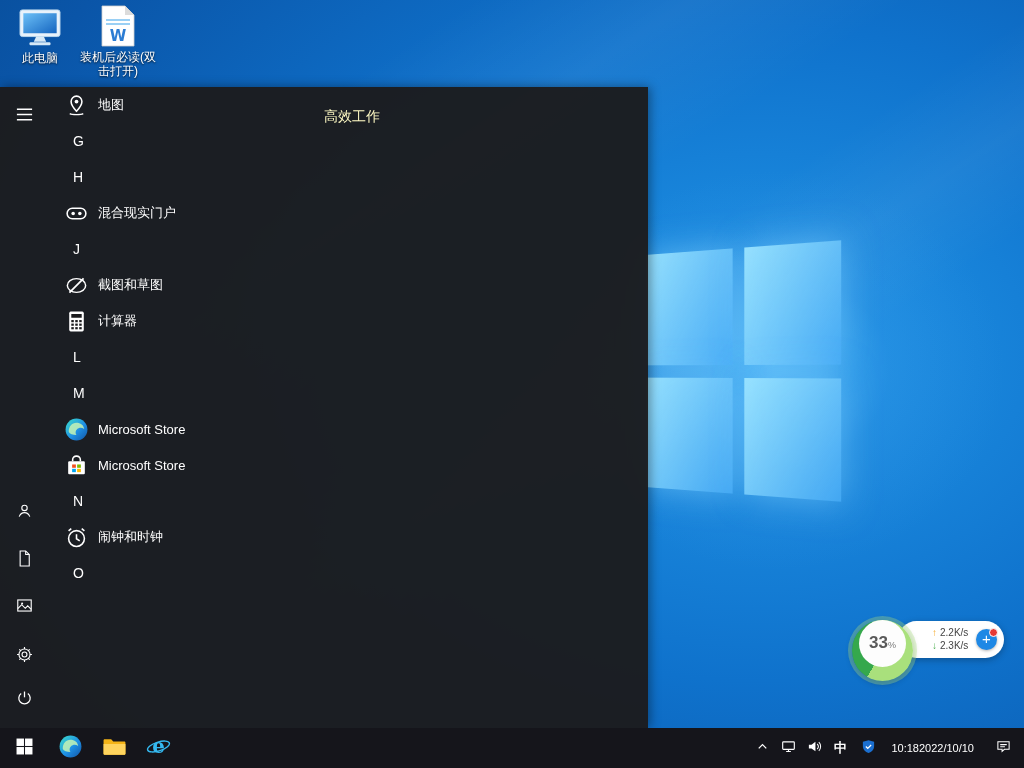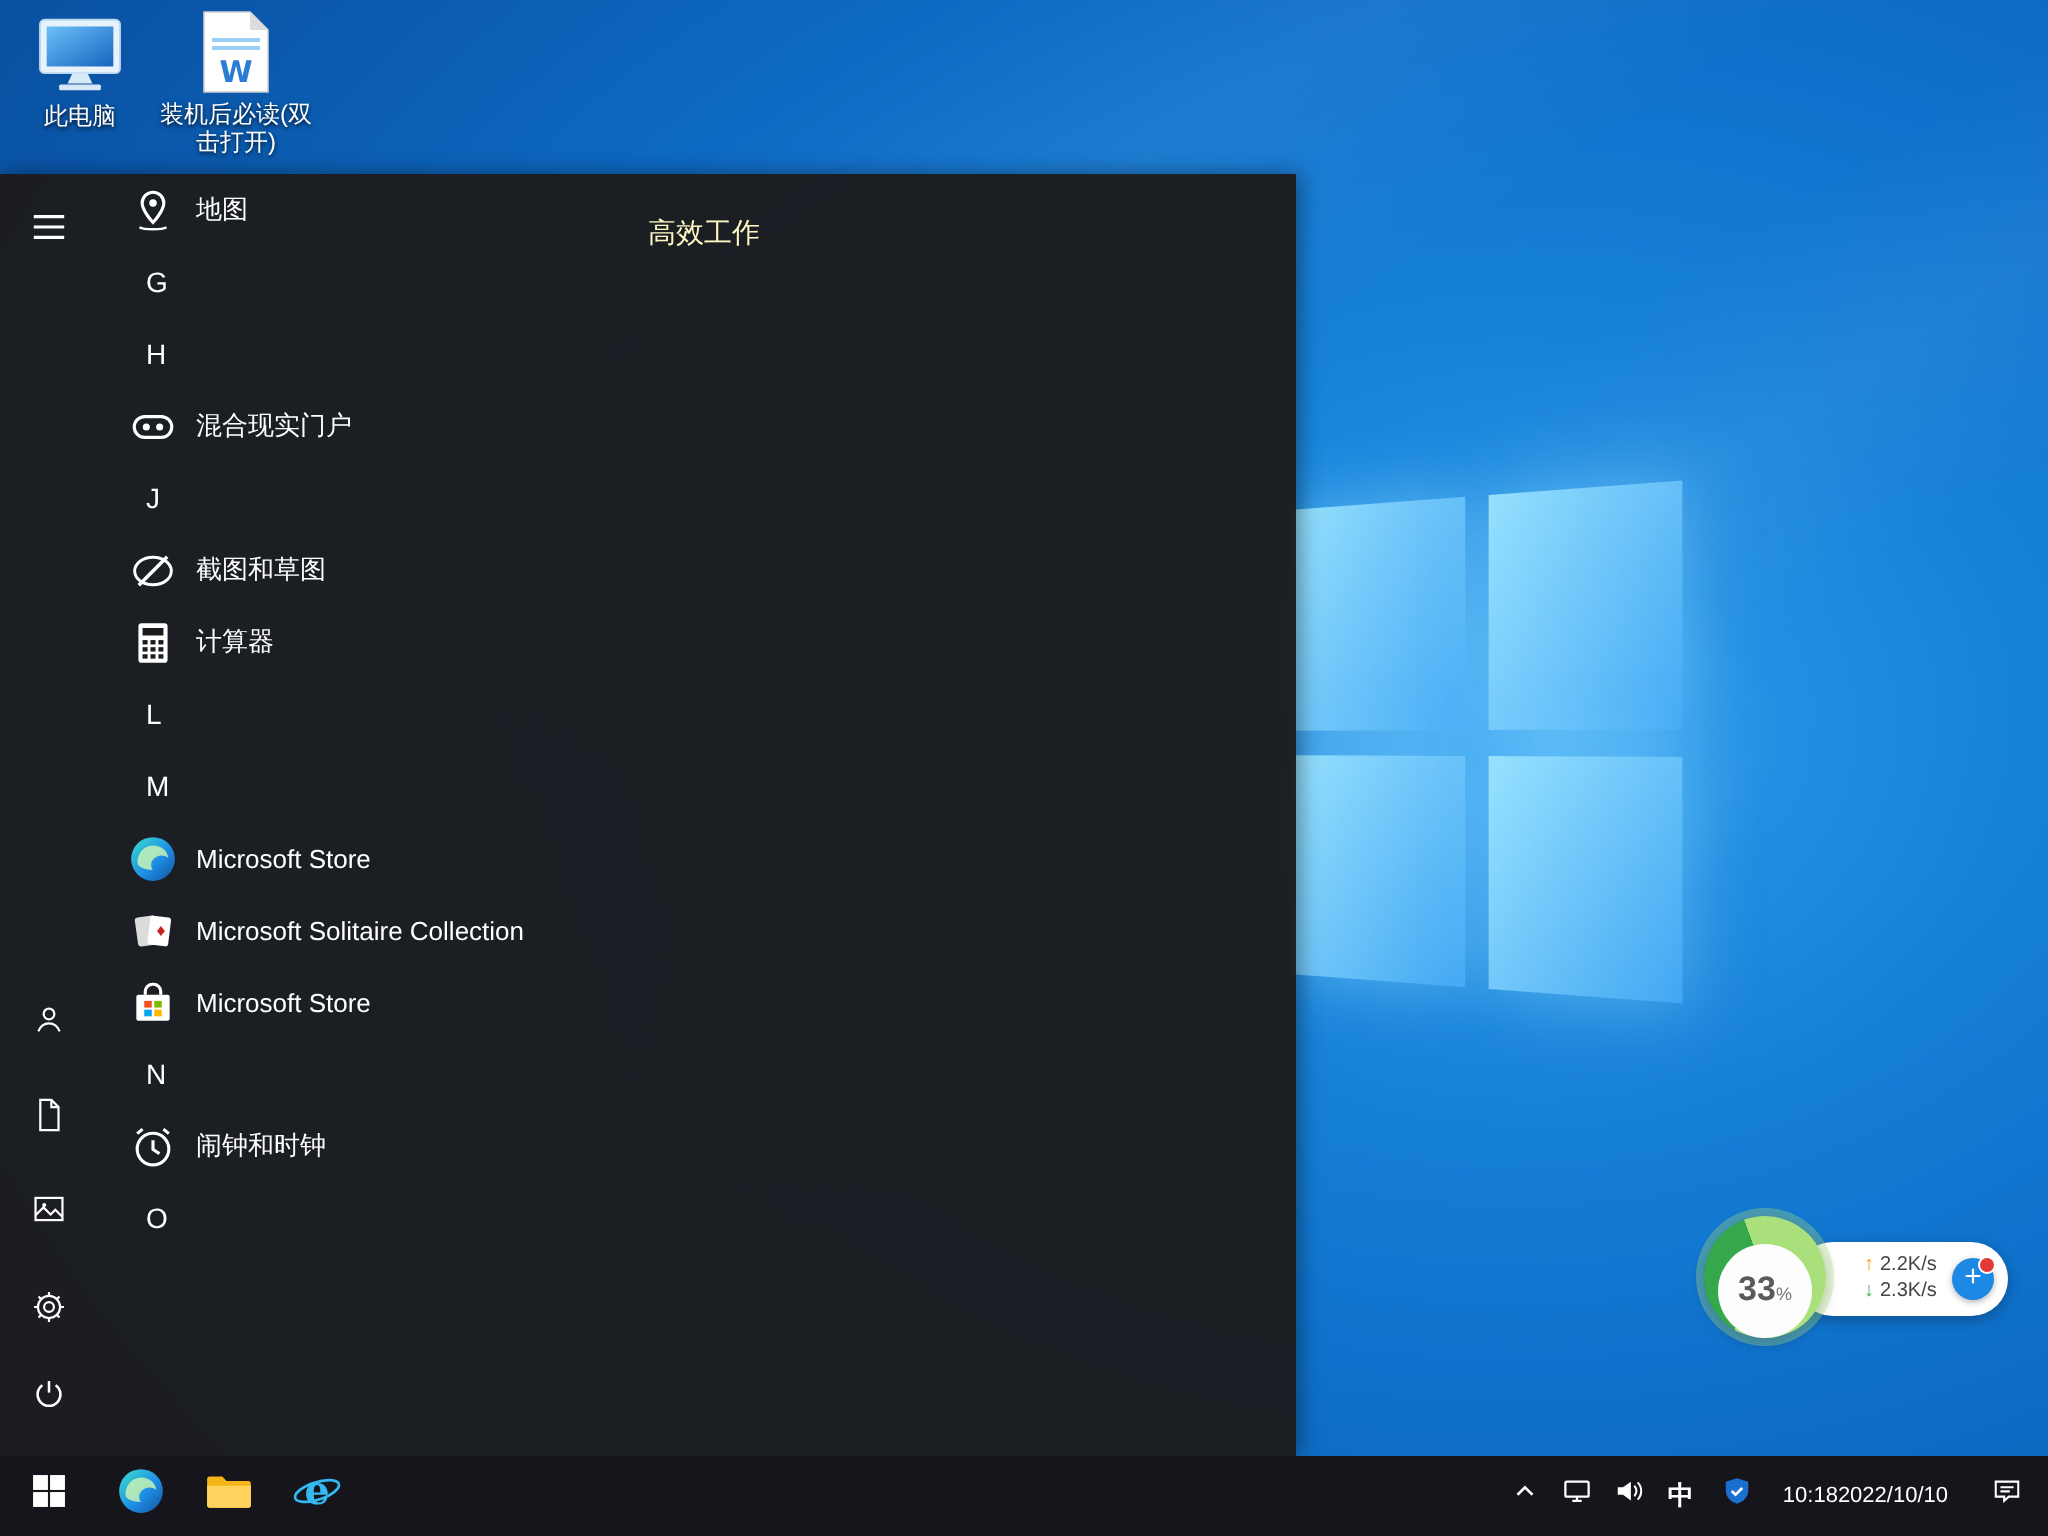--- a/index.html
+++ b/index.html
@@ -44,24 +44,24 @@
   .app-header{display:flex;align-items:center;height:36px;padding-left:25px;color:#fff;font-size:14px;cursor:pointer}
   .tile-title{position:absolute;left:324px;top:21px;color:#fef9c3;font-size:14px;cursor:pointer}
 
   
   .speed-widget{position:absolute;left:852px;top:608px;width:170px;height:70px;z-index:15}
   .pill{position:absolute;left:46px;top:13px;width:106px;height:37px;background:#fff;border-radius:19px;
       box-shadow:0 2px 7px rgba(0,0,0,.28);display:flex;flex-direction:column;justify-content:center;padding-left:34px;gap:1px}
   .pill .row{font-size:10px;color:#444;line-height:12px;display:flex;align-items:center;gap:3px}
   .arrow-up{color:#f5a623;font-size:10px}
   .arrow-dn{color:#4caf50;font-size:10px}
-  .ball{position:absolute;left:0;top:0;width:61px;height:61px;border-radius:50%;
+  .ball{position:absolute;left:0;top:12px;width:61px;height:61px;border-radius:50%;
       background:conic-gradient(from 210deg,#35a84c 0 130deg,#a9e07c 130deg 360deg);
       box-shadow:0 0 0 4px rgba(170,220,130,.35), 0 2px 7px rgba(0,0,0,.3);
-      display:flex;align-items:flex-end;justify-content:center;cursor:pointer}
+      display:flex;align-items:flex-start;justify-content:center;cursor:pointer}
   .ball .inner{width:47px;height:47px;border-radius:50%;background:#fdfdfd;display:flex;align-items:baseline;justify-content:center;padding-top:14px}
   .ball .pct{font-size:17px;font-weight:bold;color:#5a5a5a;line-height:17px}
   .ball .pctu{font-size:9px;color:#777}
   .plus{position:absolute;left:124px;top:21px;width:21px;height:21px;border-radius:50%;background:#1e88e5;
       color:#fff;font-size:15px;line-height:19px;text-align:center;cursor:pointer;box-shadow:0 1px 3px rgba(0,0,0,.3)}
   .plus::after{content:"";position:absolute;right:-1px;top:-1px;width:7px;height:7px;border-radius:50%;background:#e53935;border:1px solid #fff}
 
   
   .taskbar{position:absolute;left:0;top:728px;width:1024px;height:40px;background:#15151b;z-index:40;display:flex;align-items:stretch}
   .tb-start{width:48px;display:flex;align-items:center;justify-content:center;cursor:pointer}
@@ -246,30 +246,20 @@
             </defs>
             <circle cx="12" cy="12" r="10.5" fill="url(#edgeG)"></circle>
             <path d="M4.6 14.3c-.4-4.8 2.9-8.8 7.4-8.8 3.9 0 6.9 2.4 7.4 6-2.4-1.6-4.9-1.6-6.9.3-1.6 1.5-1.8 3.5-.6 5.5-3.5-.2-6.5-1-7.3-3z" fill="#c5f3b5" opacity="0.85"></path>
           </svg>
         </span>
         <span>Microsoft Store</span>
       </div>
       <div class="app-row">
         <span class="app-icon">
           <svg viewBox="0 0 24 24">
-            <rect x="4" y="5" width="10" height="14" rx="1.5" fill="#dcdcdc" transform="rotate(-8 9 12)"></rect>
-            <rect x="10" y="5" width="10" height="14" rx="1.5" fill="#fff" transform="rotate(7 15 12)"></rect>
-            <path d="M15.8 9.6l1.9 2.4-1.9 2.4-1.9-2.4z" fill="#cc2222"></path>
-          </svg>
-        </span>
-        <span>Microsoft Solitaire Collection</span>
-      </div>
-      <div class="app-row">
-        <span class="app-icon">
-          <svg viewBox="0 0 24 24">
             <path d="M8.3 8V6.4C8.3 4.5 9.9 3 11.8 3h.4c1.9 0 3.5 1.5 3.5 3.4V8" fill="none" stroke="#fff" stroke-width="1.5"></path>
             <rect x="4" y="8" width="16" height="12.5" rx="1" fill="#fff"></rect>
             <rect x="7.8" y="11" width="3.6" height="3.2" fill="#f25022"></rect>
             <rect x="12.6" y="11" width="3.6" height="3.2" fill="#7fba00"></rect>
             <rect x="7.8" y="15.2" width="3.6" height="3.2" fill="#00a4ef"></rect>
             <rect x="12.6" y="15.2" width="3.6" height="3.2" fill="#ffb900"></rect>
           </svg>
         </span>
         <span>Microsoft Store</span>
       </div>

